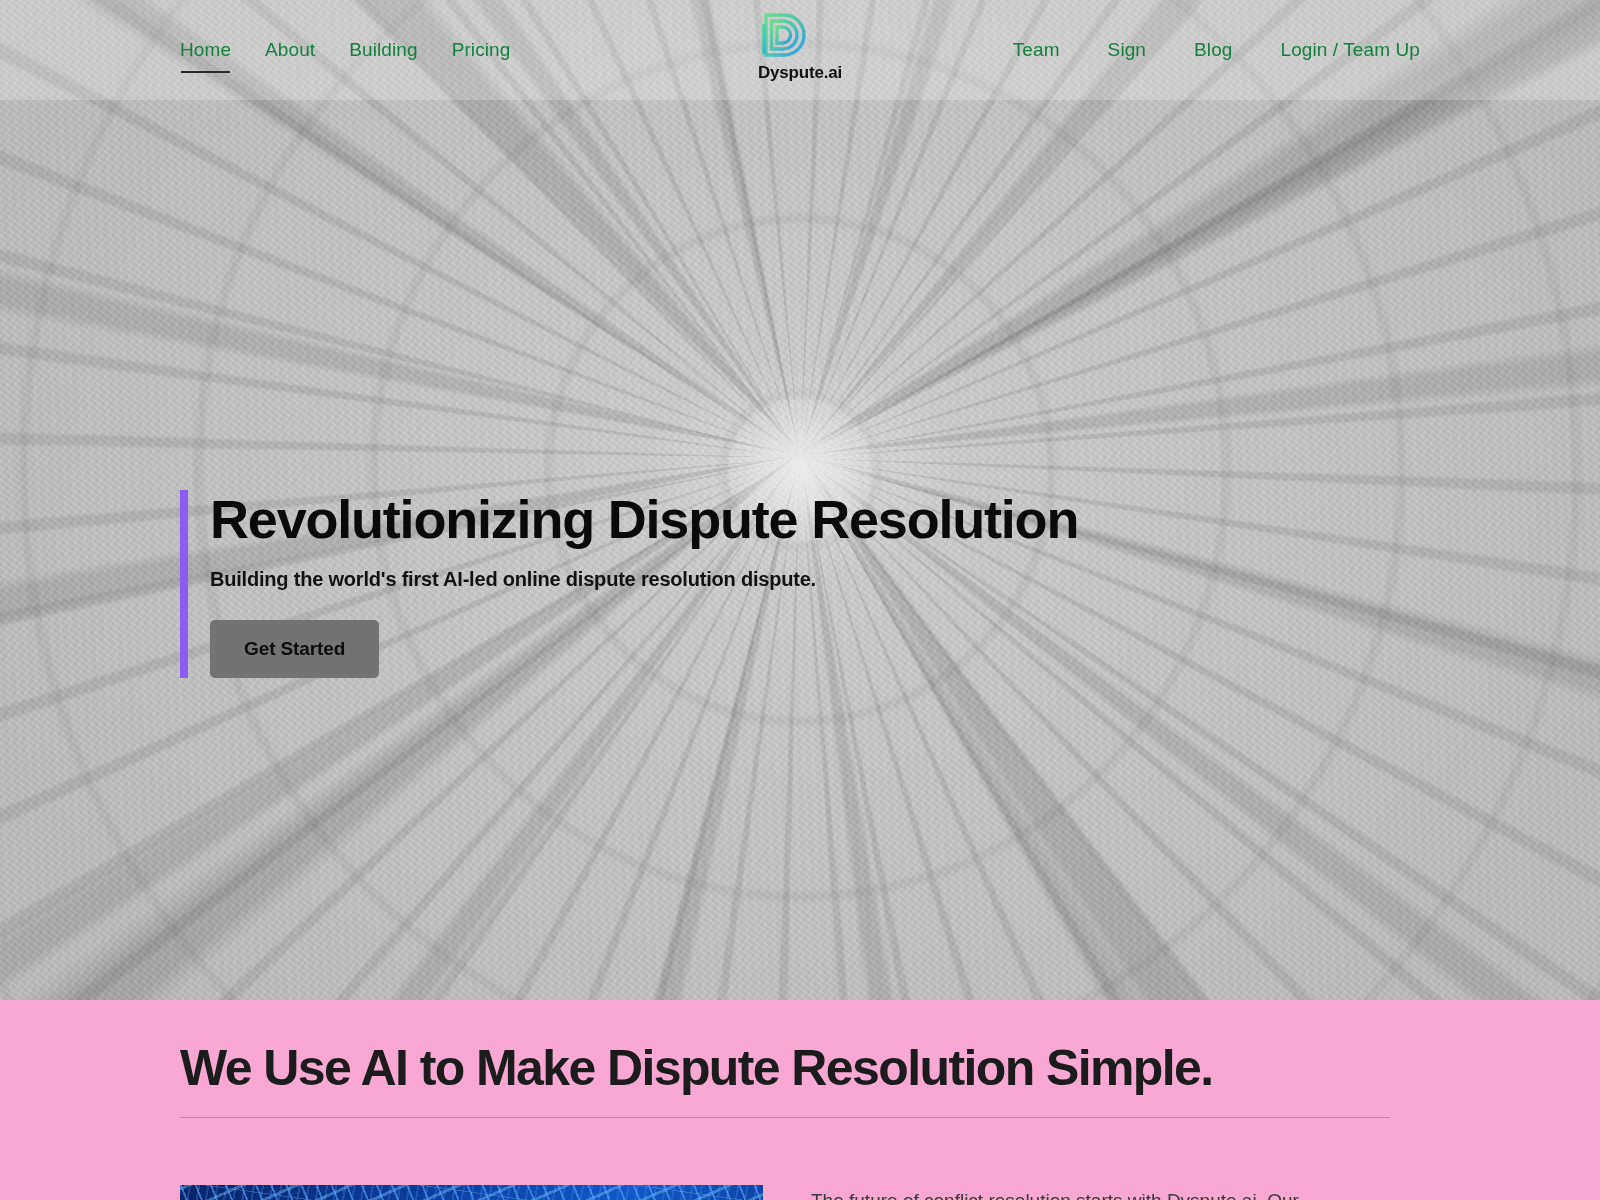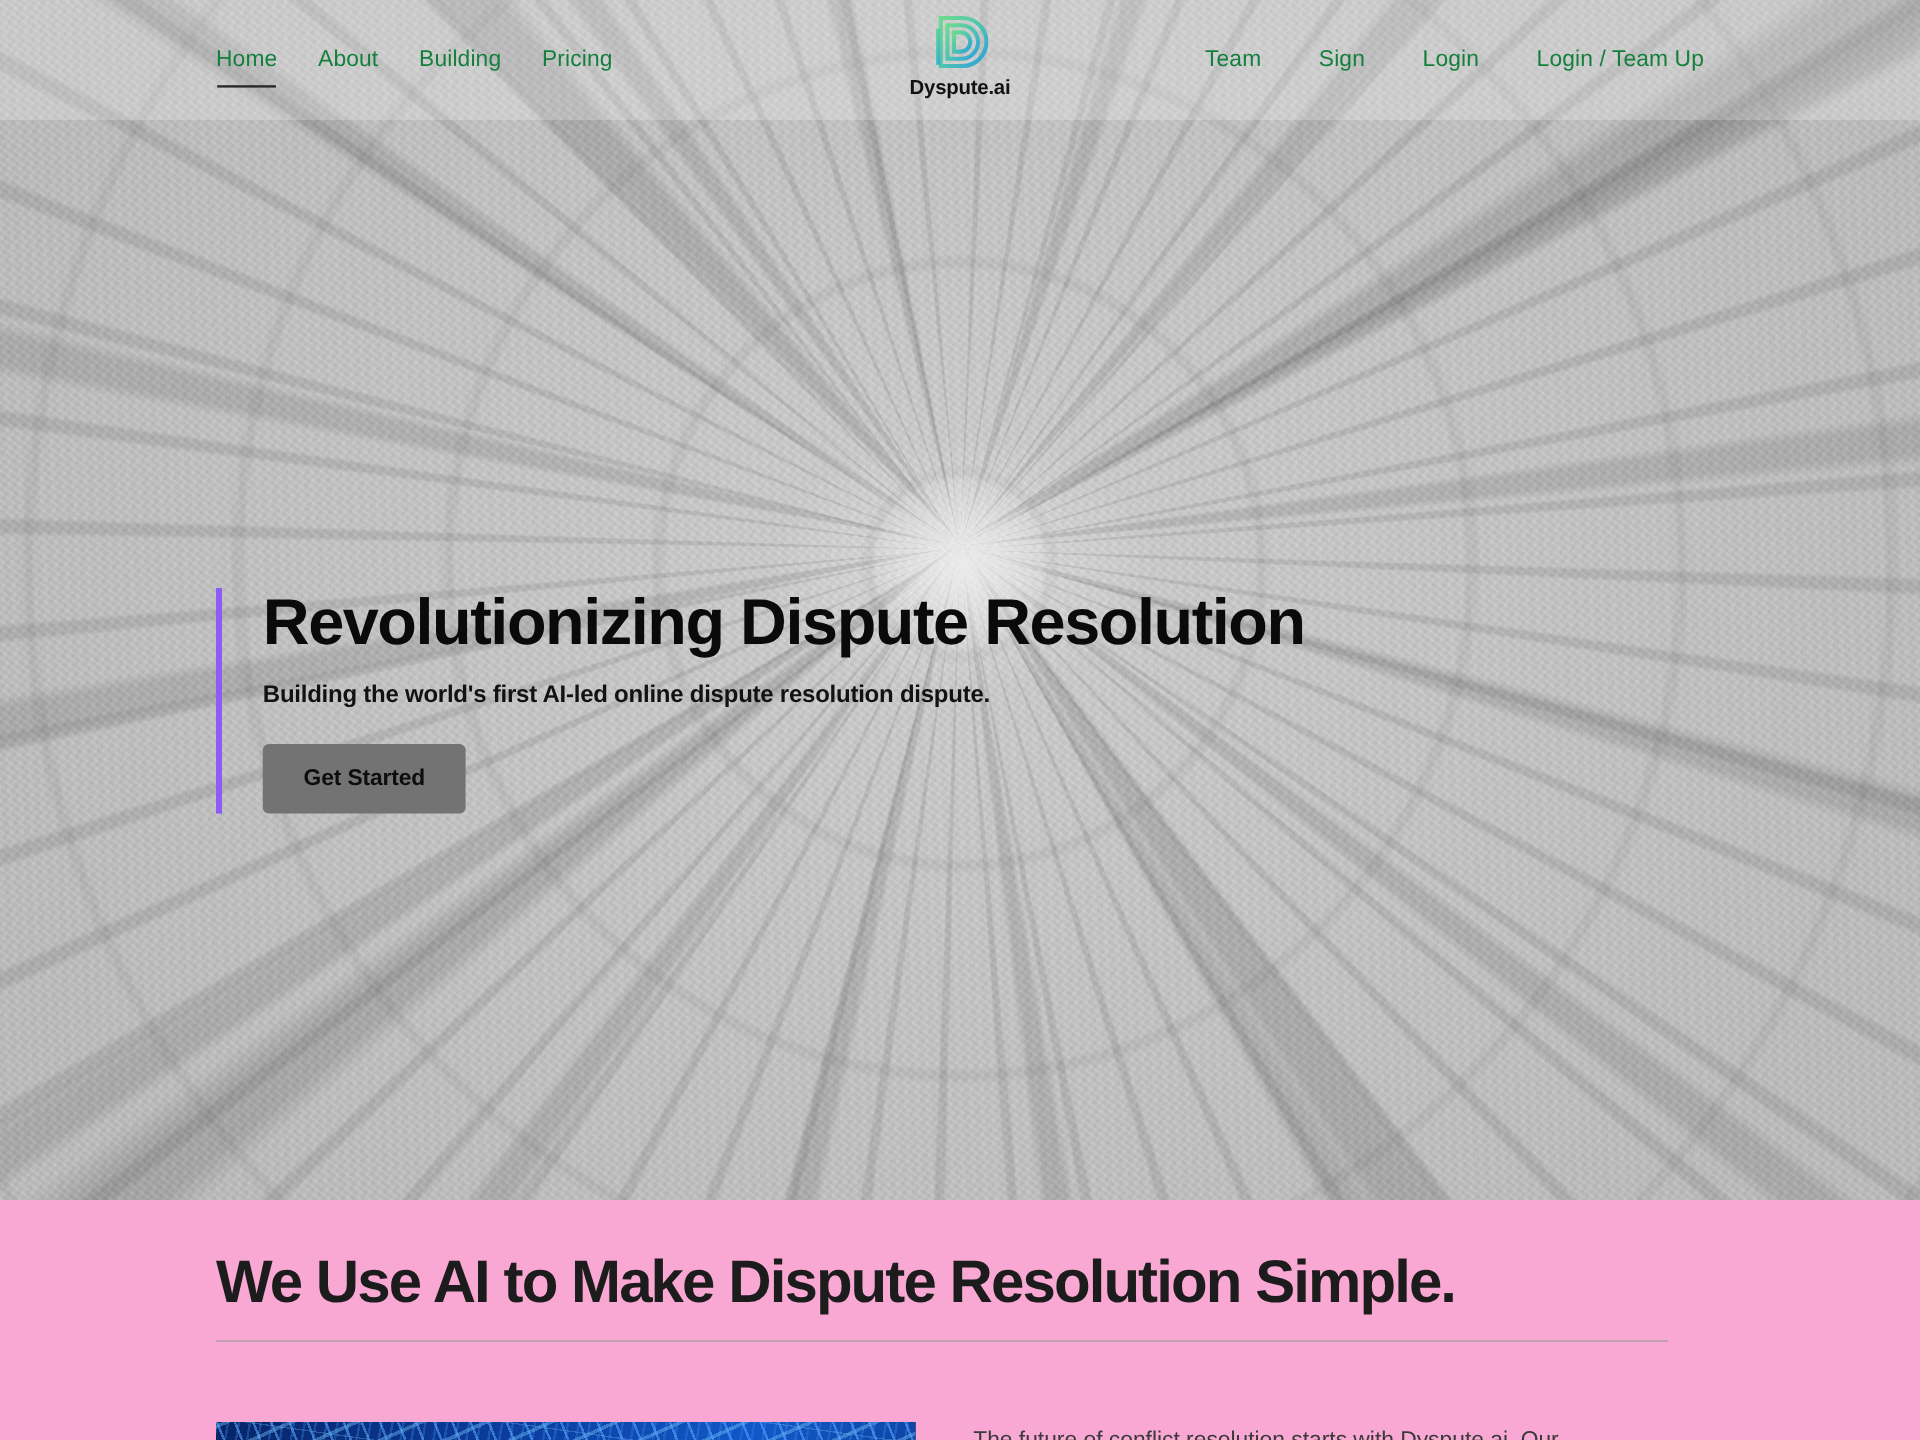--- a/index.html
+++ b/index.html
@@ -175,41 +175,41 @@
     background: #2a2a2a;
   }
 
   .logo {
     position: absolute;
     left: 50%;
     top: 12px;
     transform: translateX(-50%);
     display: flex;
     flex-direction: column;
-    align-items: center;
+    align-items: flex-start;
     cursor: pointer;
   }
   .logo-mark { width: 48px; height: 50px; display: block; }
   .logo-text {
     font-family: "Liberation Sans", sans-serif;
     font-weight: bold;
     font-size: 17px;
     color: #111111;
     letter-spacing: -0.2px;
     margin-top: 1px;
   }
 
   
   .hero-content {
     position: absolute;
     left: 180px;
     top: 490px;
     z-index: 10;
-    padding-left: 34px;
-    border-left: 5px solid #8b5cf6;
+    padding-left: 22px;
+    border-left: 8px solid #8b5cf6;
     height: 188px;
   }
   .hero-title {
     font-family: "Liberation Sans", sans-serif;
     font-weight: bold;
     font-size: 54px;
     line-height: 58px;
     letter-spacing: -1.2px;
     color: #0a0a0a;
     white-space: nowrap;
@@ -360,21 +360,21 @@
           <path d="M19 15 H24.5 A8 8 0 0 1 24.5 31 H19 V15 Z"></path>
         </g>
         <rect x="4" y="12" width="3.2" height="30" fill="url(#lg)"></rect>
       </svg>
       <div class="logo-text">Dyspute.ai</div>
     </div>
 
     <nav class="nav-right">
       <a class="nav-link" href="#">Team</a>
       <a class="nav-link" href="#">Sign</a>
-      <a class="nav-link" href="#">Login</a>
+      <a class="nav-link" href="#">Blog</a>
       <a class="nav-link" href="#">Login / Team Up</a>
     </nav>
 
   </div>
 
   <div class="section">
     <div class="section-title">We Use AI to Make Dispute Resolution Simple.</div>
     <div class="divider"></div>
 
     <div class="cols">

